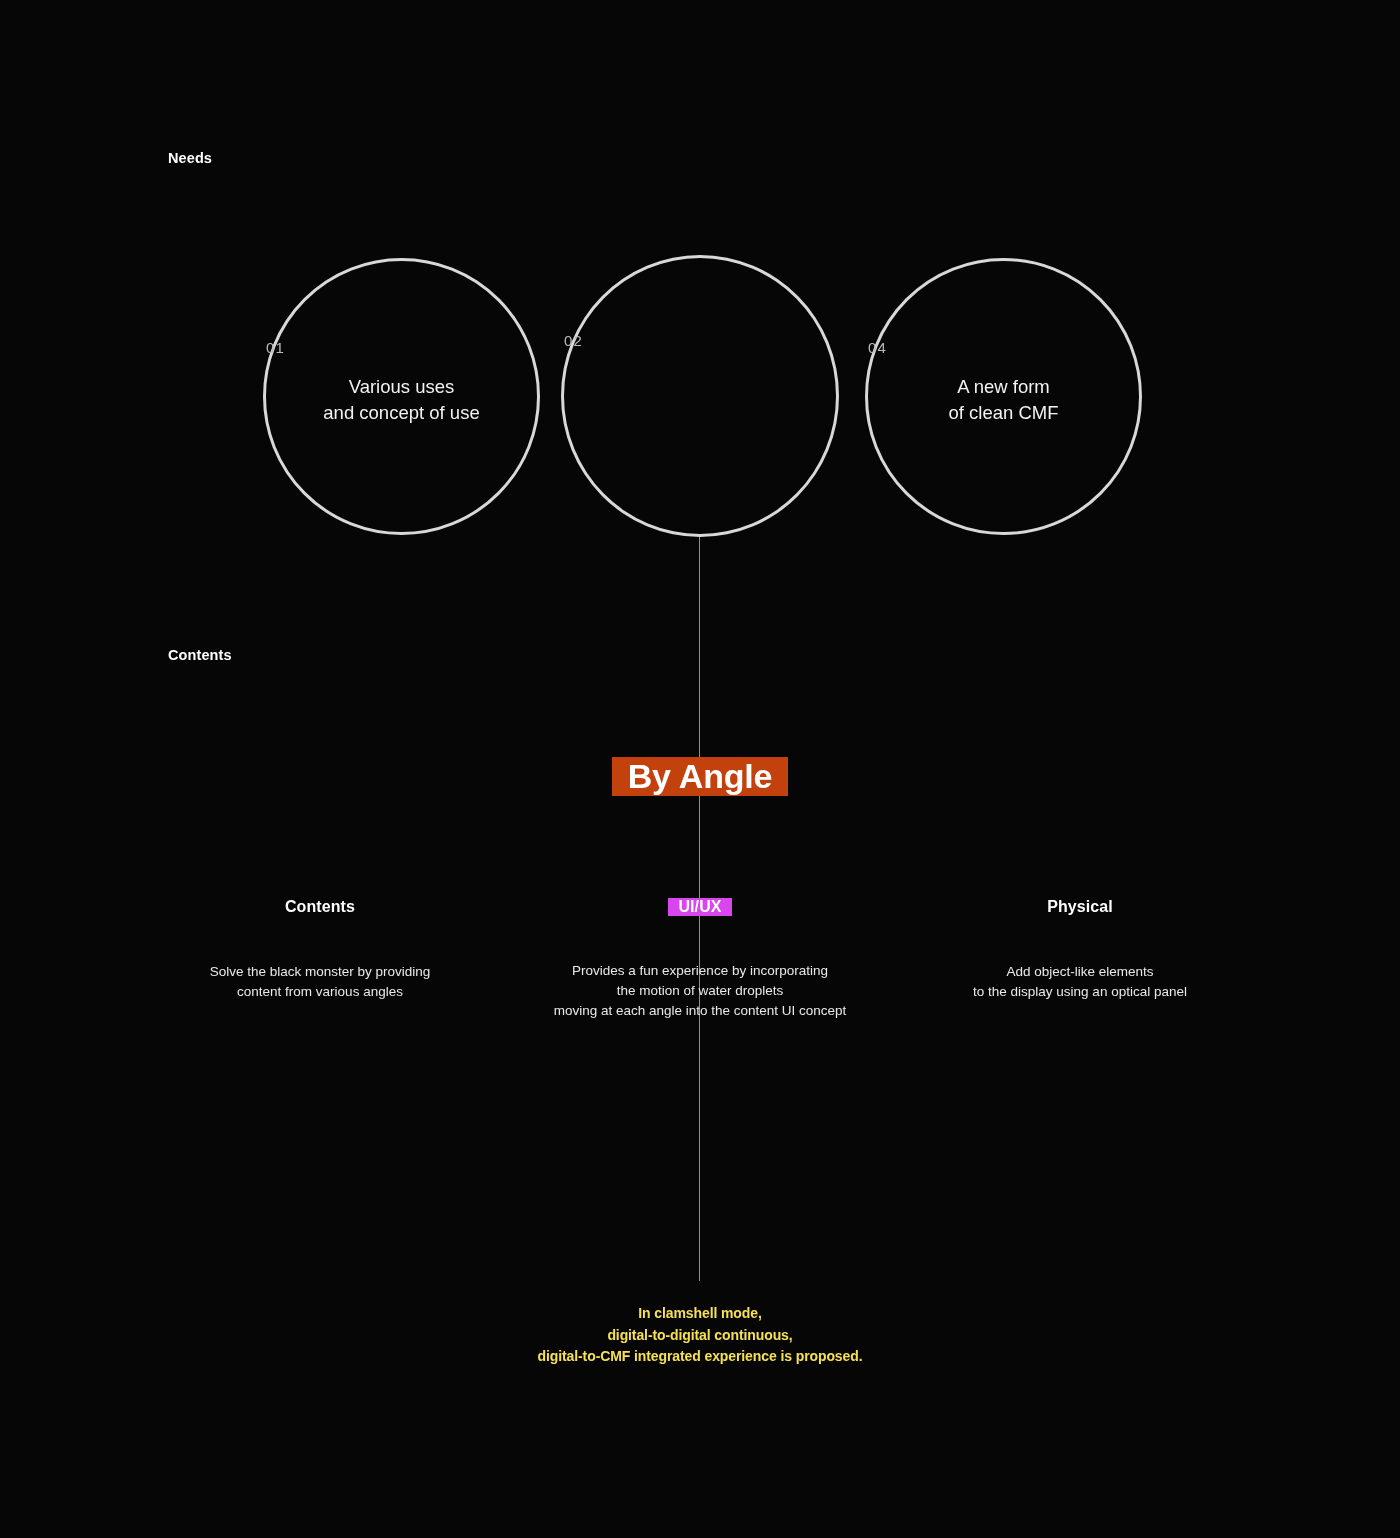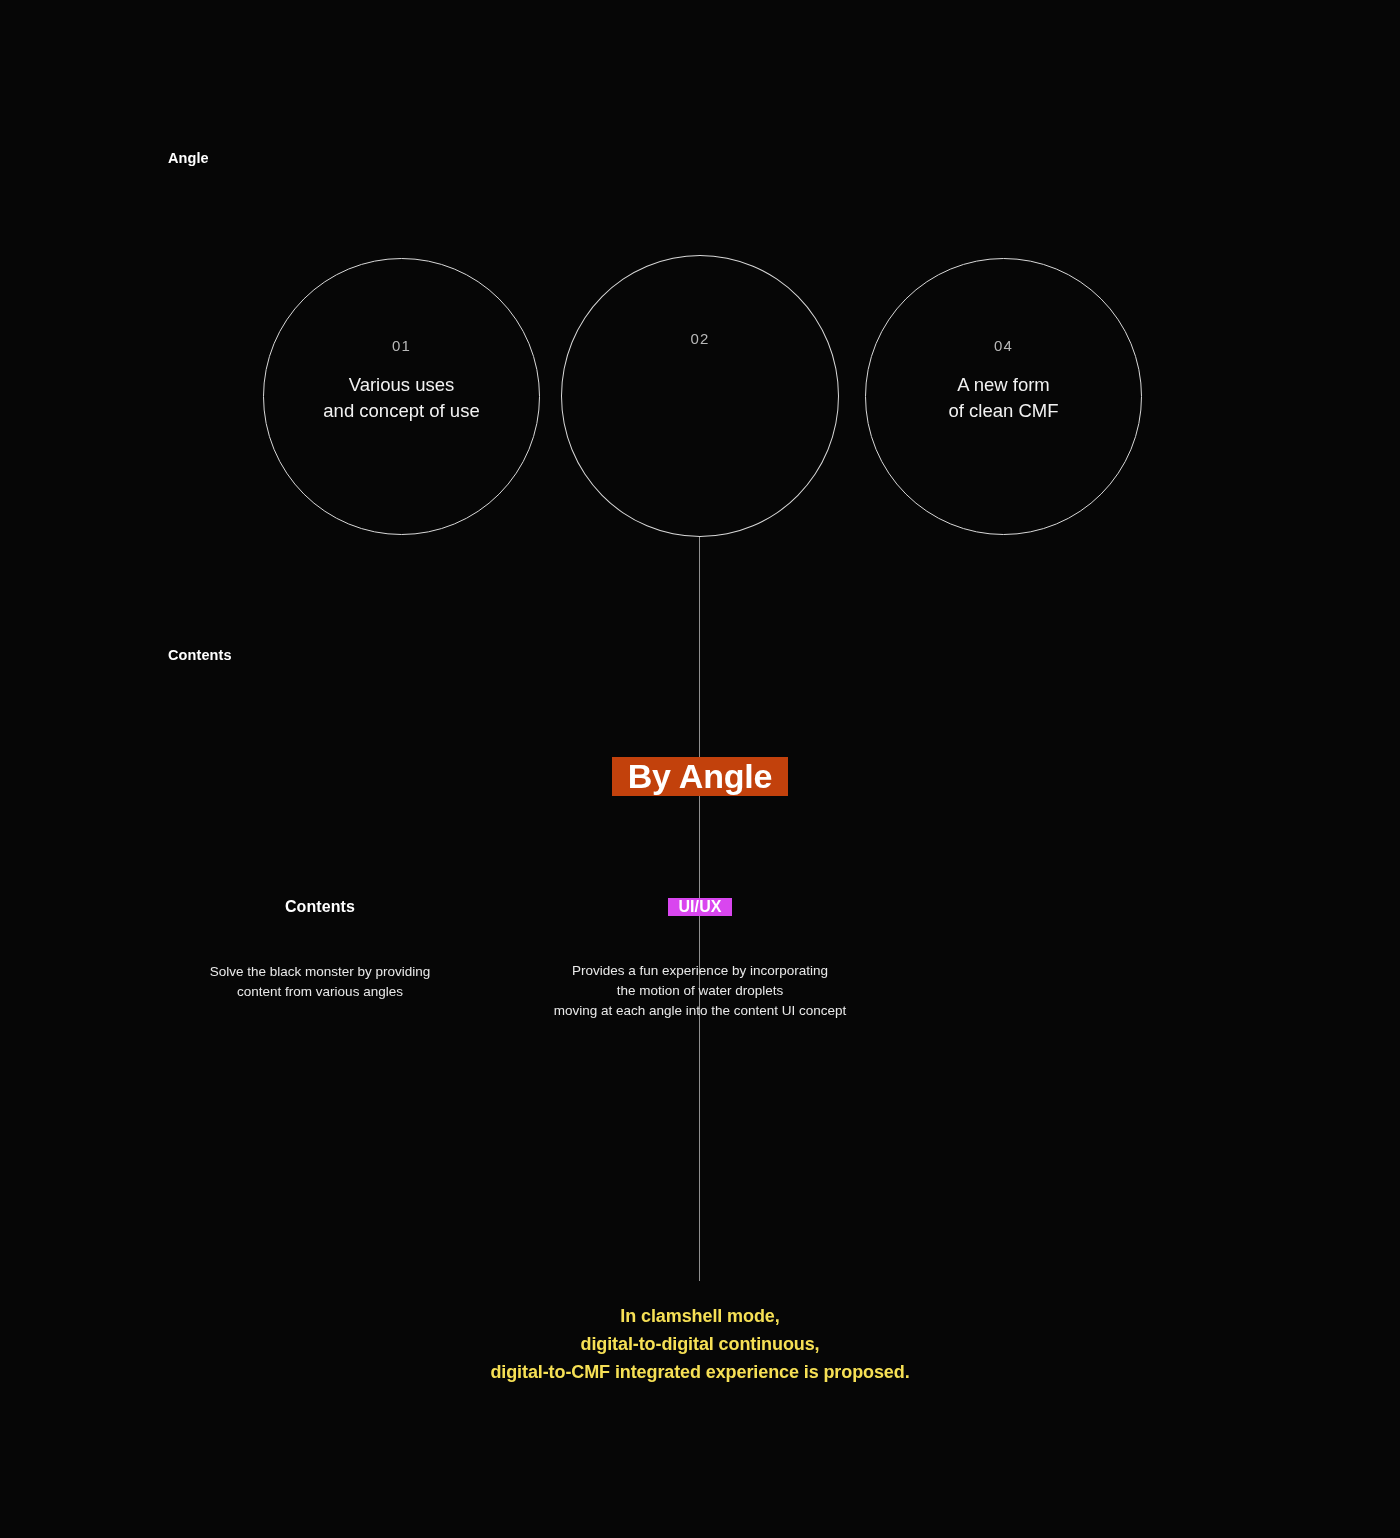--- a/index.html
+++ b/index.html
@@ -38,25 +38,24 @@
     left:699px;
     top:537px;
     width:1px;
     height:744px;
     background:#8f8f8f;
   }
 
   
   .circle {
     position:absolute;
-    border:1px solid #fca5a5;
+    border:3px solid #fca5a5;
     border-radius:50%;
     display:flex;
     flex-direction:column;
-    align-items:center;
     justify-content:flex-start;
   }
   .circle-1 { left:263px;  top:258px; width:277px; height:277px; }
   .circle-2 { left:561px;  top:255px; width:278px; height:282px; }
   .circle-3 { left:865px;  top:258px; width:277px; height:277px; }
 
   .circle-num {
     font-size:15px;
     color:#b9b9b9;
     letter-spacing:1.2px;
@@ -128,33 +127,33 @@
   }
   .col-uiux .col-body { margin-top:45px; }
 
   
   .conclusion {
     position:absolute;
     left:0;
     right:0;
     top:1303px;
     text-align:center;
-    font-size:18px;
+    font-size:14px;
     font-weight:700;
     line-height:1.55;
     letter-spacing:-0.1px;
     white-space:pre-line;
   }
 </style>
 </head>
 <body style="background: rgb(6, 6, 6);">
 
 <div class="stage">
 
-  <div class="section-label label-needs">Angle</div>
+  <div class="section-label label-needs">Needs</div>
 
   <div class="connector" style="background: rgb(143, 143, 143);"></div>
 
   <div class="circle circle-1" style="border-color: rgb(216, 216, 216);">
     <div class="circle-num" style="color: rgb(185, 185, 185);">01</div>
     <div class="circle-text">Various uses
 and concept of use</div>
   </div>
 
   <div class="circle circle-2" style="border-color: rgb(216, 216, 216);">
@@ -179,18 +178,23 @@
 content from various angles</div>
   </div>
 
   <div class="col col-uiux">
     <div class="col-title" style="background: #d946ef;">UI/UX</div>
     <div class="col-body">Provides a fun experience by incorporating
 the motion of water droplets
 moving at each angle into the content UI concept</div>
   </div>
 
+  <div class="col col-physical">
+    <div class="col-title">Physical</div>
+    <div class="col-body">Add object-like elements
+to the display using an optical panel</div>
+  </div>
 
   <div class="conclusion" style="color: rgb(246, 224, 85);">In clamshell mode,
 digital-to-digital continuous,
 digital-to-CMF integrated experience is proposed.</div>
 
 </div>
 
 </body></html>

